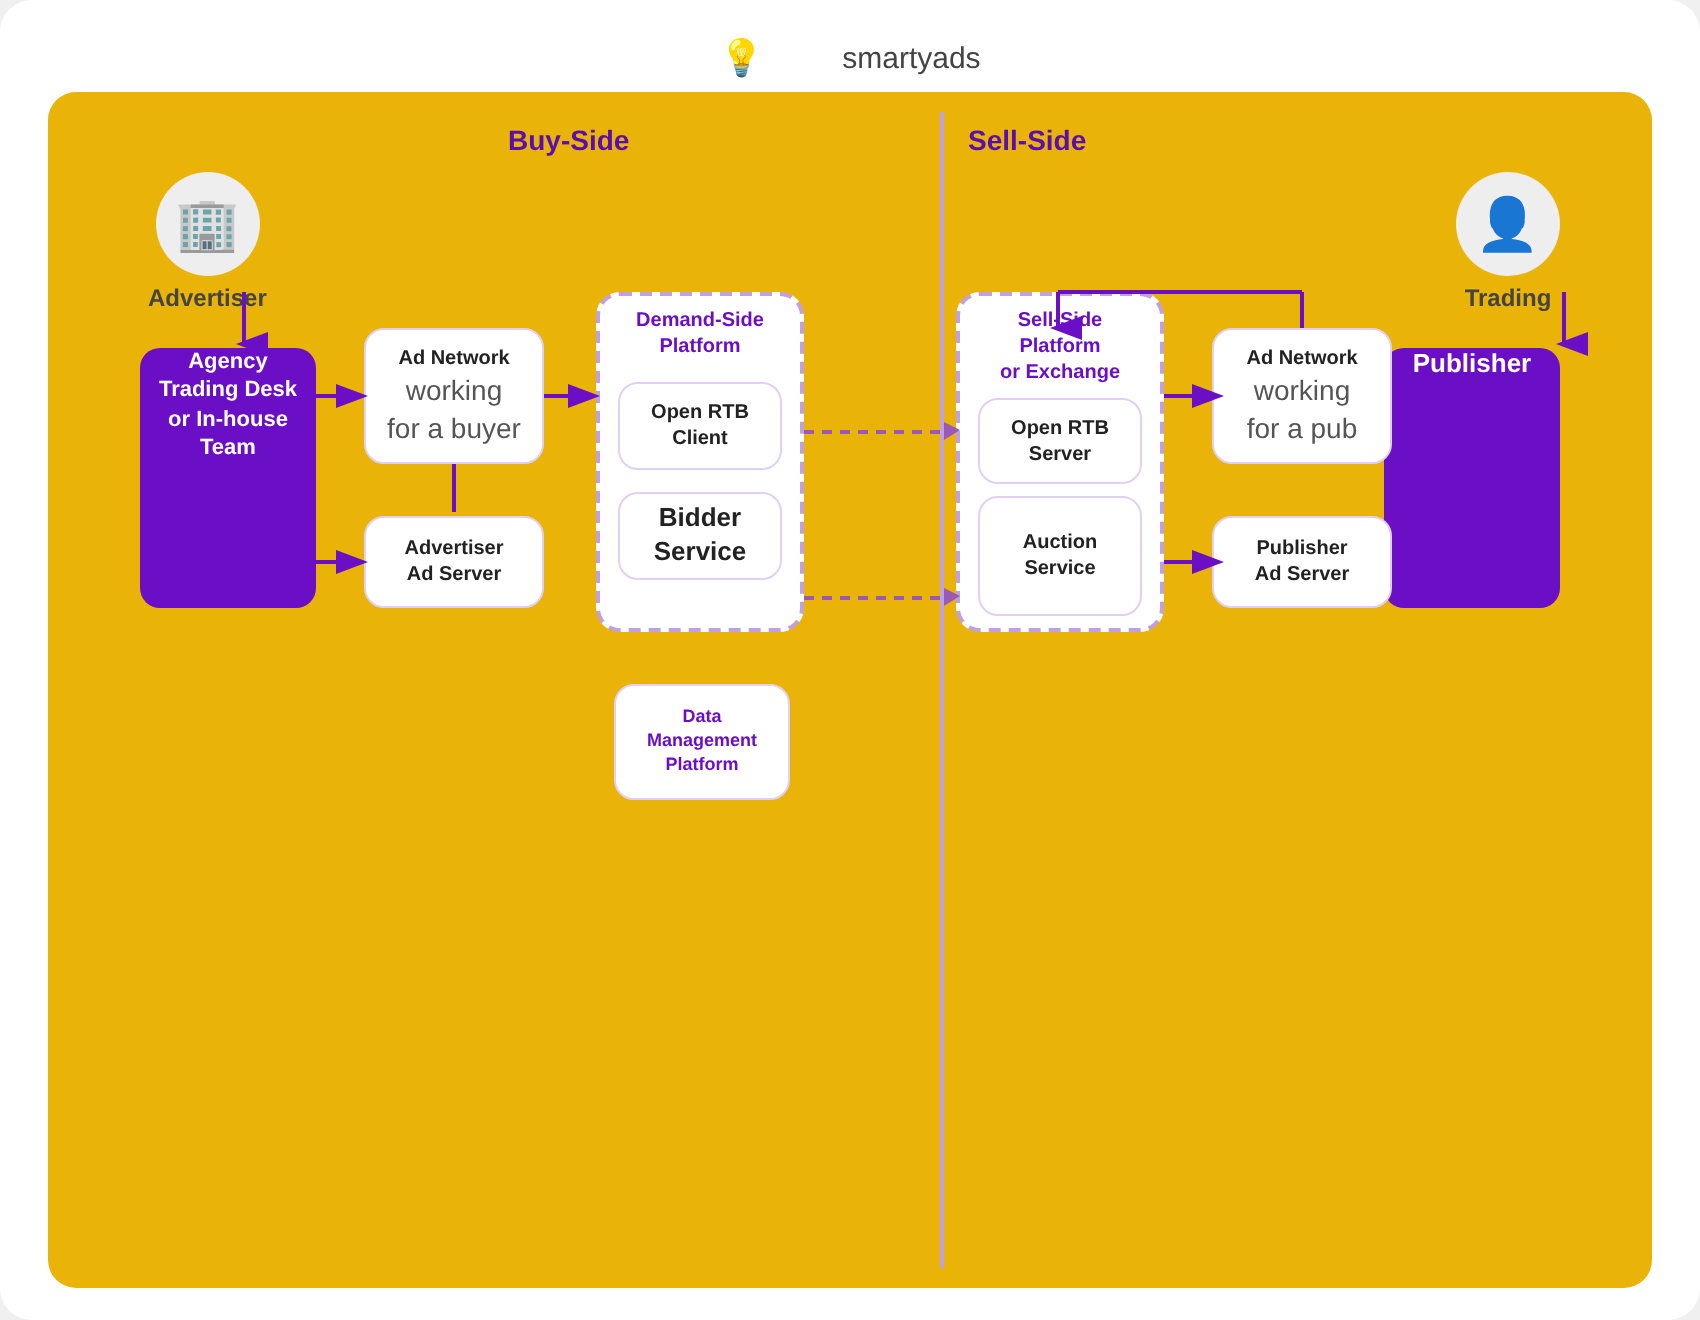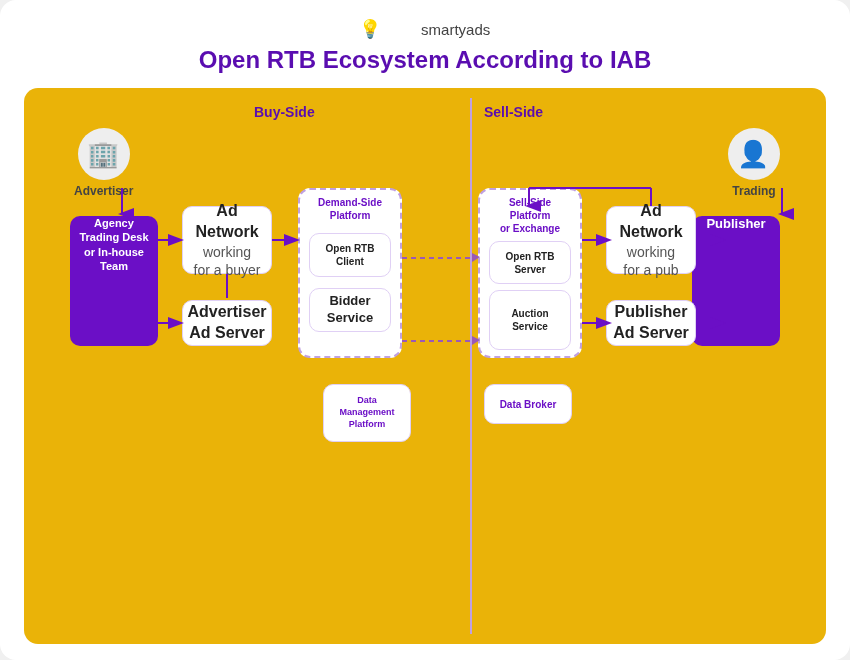--- a/index.html
+++ b/index.html
@@ -153,21 +153,21 @@
       border: 1.5px solid #e0d0f5;
       display: flex;
       flex-direction: column;
       align-items: center;
       justify-content: center;
       text-align: center;
       line-height: 1.3;
       padding: 6px 4px;
     }
     .box-title {
-      font-size: 16px;
+      font-size: 10px;
       font-weight: 800;
       color: #222;
     }
     .box-sub {
       font-size: 14px;
       color: #555;
       font-weight: 400;
     }
     .box-title-purple {
       font-size: 10px;
@@ -208,21 +208,20 @@
 </head>
 <body>
 
 <div class="page">
 
   <div class="logo-area">
     <span class="logo-icon">💡</span>
     <span class="logo-text">smartyads</span>
   </div>
 
-  <div class="main-title">Open RTB Ecosystem According to IAB</div>
 
   <div class="diagram-container">
 
     <span class="section-label buy-side-label">Buy-Side</span>
     <span class="section-label sell-side-label">Sell-Side</span>
 
     <div class="divider-line"></div>
 
     <div class="advertiser-area">
       <div class="icon-building">🏢</div>
@@ -259,39 +258,36 @@
 
       <div class="white-box" style="position:relative; width:82px; height:44px;">
         <span class="box-title" style="font-size:10px;">Open RTB<br>Client</span>
       </div>
 
       <div class="white-box" style="position:relative; width:82px; height:44px;">
         <span class="box-title" style="font-size:13px;">Bidder<br>Service</span>
       </div>
     </div>
 
-    <div class="white-box" style="left:283px; top:296px; width:88px; height:58px;margin-left:16px;">
+    <div class="white-box" style="left:283px; top:296px; width:88px; height:58px;">
       <span class="box-title-purple" style="font-size:9px; text-align:center;">Data<br>Management<br>Platform</span>
     </div>
 
     <div class="dashed-box" style="left:454px; top:100px; width:104px; height:170px;">
       <span class="box-title-purple" style="text-align:center; line-height:1.3;">Sell-Side<br>Platform<br>or Exchange</span>
 
       <div class="white-box" style="position:relative; width:82px; height:44px;">
         <span class="box-title" style="font-size:10px;">Open RTB<br>Server</span>
       </div>
 
       <div class="white-box" style="position:relative; width:82px; height:61px;">
         <span class="box-title" style="font-size:10px;">Auction<br>Service</span>
       </div>
     </div>
 
-    <div class="white-box" style="left:460px; top:296px; width:88px; height:40px;">
-      <span class="box-title-purple" style="font-size:10px;">Data Broker</span>
-    </div>
 
     <div class="white-box" style="left:582px; top:118px; width:90px; height:68px;">
       <span class="box-title">Ad Network</span>
       <span class="box-sub">working<br>for a pub</span>
     </div>
 
     <div class="white-box" style="left:582px; top:212px; width:90px; height:46px;">
       <span class="box-title">Publisher<br>Ad Server</span>
     </div>
 

